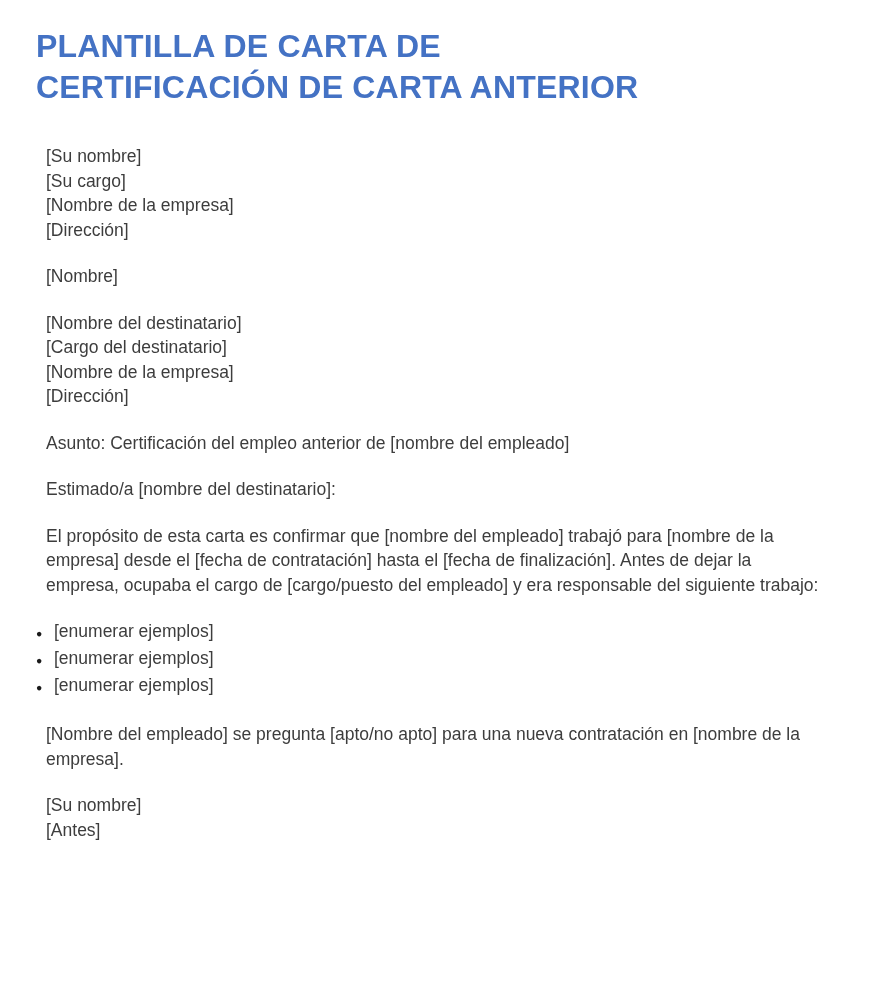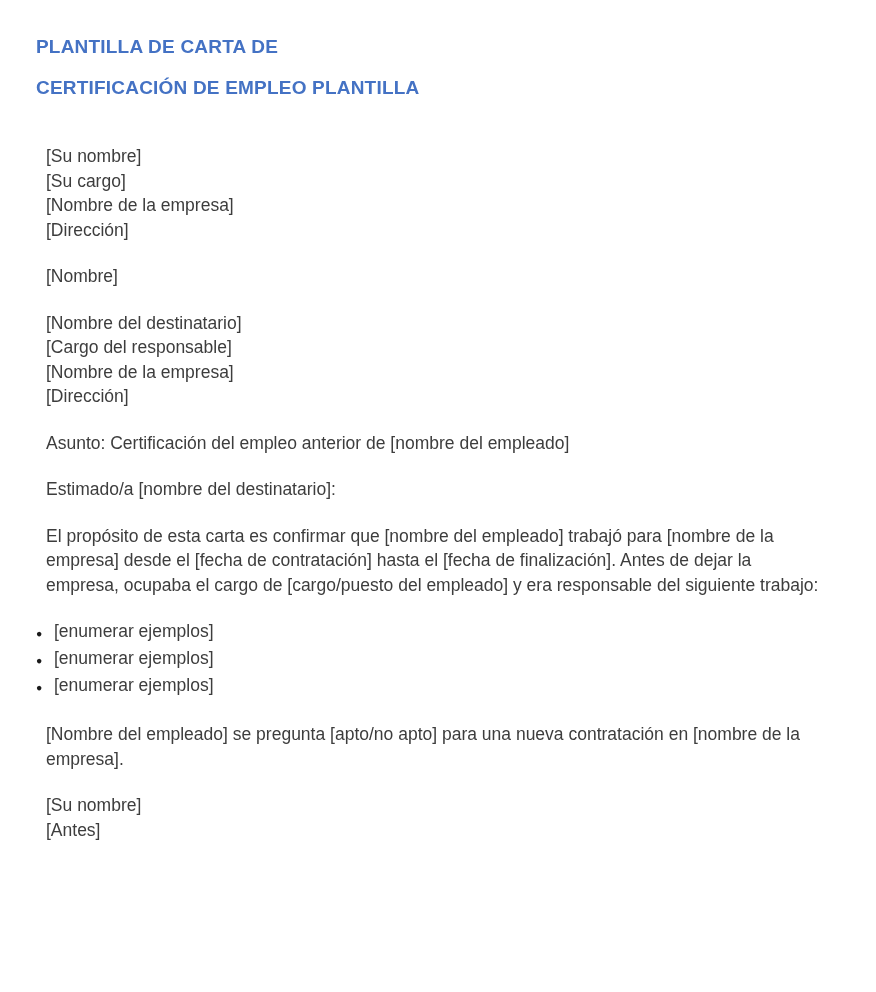--- a/index.html
+++ b/index.html
@@ -18,21 +18,21 @@
     overflow:hidden;
   }
   .page{
     width:876px;
     height:992px;
     padding:26px 52px 0 36px;
   }
   .letter-title{
     margin:0 0 36px 0;
     color:var(--heading-color);
-    font-size:19px;
+    font-size:32px;
     line-height:41px;
     font-weight:bold;
     letter-spacing:0.2px;
   }
   .letter-title span{display:block;}
   .block{
     margin:0 0 22px 10px;
     font-size:17.5px;
     line-height:24.5px;
   }
@@ -54,35 +54,35 @@
     color:#1a1a1a;
   }
 </style>
 </head>
 <body>
 
 <div class="page">
 
   <h1 class="letter-title">
     <span>PLANTILLA DE CARTA DE</span>
-    <span>CERTIFICACIÓN DE EMPLEO PLANTILLA</span>
+    <span>CERTIFICACIÓN DE CARTA ANTERIOR</span>
   </h1>
 
   <div class="block">
     <div>[Su nombre]</div>
     <div>[Su cargo]</div>
     <div>[Nombre de la empresa]</div>
     <div>[Dirección]</div>
   </div>
 
   <div class="block">[Nombre]</div>
 
   <div class="block">
     <div>[Nombre del destinatario]</div>
-    <div>[Cargo del responsable]</div>
+    <div>[Cargo del destinatario]</div>
     <div>[Nombre de la empresa]</div>
     <div>[Dirección]</div>
   </div>
 
   <p class="block subject">Asunto: Certificación del empleo anterior de [nombre del empleado]</p>
 
   <p class="block">Estimado/a [nombre del destinatario]:</p>
 
   <p class="block">El propósito de esta carta es confirmar que [nombre del empleado] trabajó para [nombre de la empresa] desde el [fecha de contratación] hasta el [fecha de finalización]. Antes de dejar la empresa, ocupaba el cargo de [cargo/puesto del empleado] y era responsable del siguiente trabajo:</p>
 

